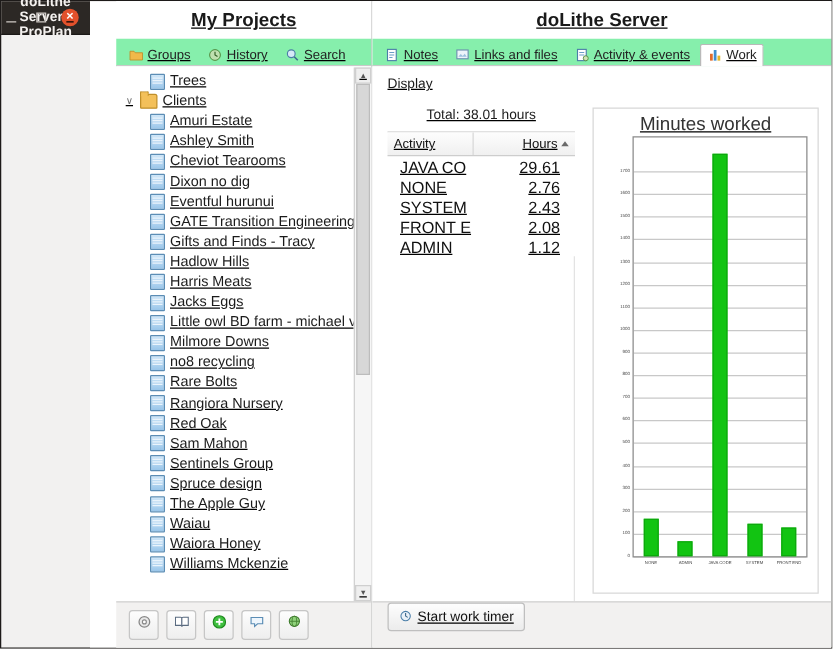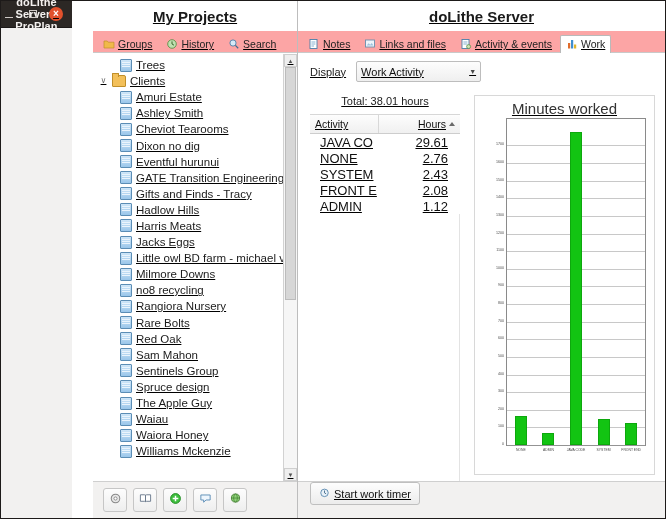--- a/index.html
+++ b/index.html
@@ -43,21 +43,21 @@
     background:#fbfbfb;border-right:1px solid #bdbdbd;min-height:0;margin-left:21px;
   }
   .right{flex:1;display:flex;flex-direction:column;min-width:0;background:#fff;}
   .pane-title{
     text-align:center;font-size:15px;font-weight:bold;color:#1a1a1a;
     padding:7px 0 6px;background:#fff;
   }
   
   .tabstrip{
     display:flex;align-items:flex-end;gap:2px;
-    padding:0 4px;background:#fca5a5;
+    padding:0 4px;background:#86efac;
     border-bottom:1px solid #c9c9c9;height:21px;
   }
   .tab{
     display:flex;align-items:center;gap:3px;
     font-size:10.5px;color:#222;padding:2px 5px 3px;
     border:1px solid transparent;border-bottom:none;
     background:transparent;cursor:default;white-space:nowrap;
     position:relative;top:1px;
   }
   .tab.active{
@@ -282,26 +282,26 @@
               <span>Milmore Downs</span>
             </div>
             <div class="node lvl2">
               <span class="pad"></span>
               <span class="doc-ic"></span>
               <span>no8 recycling</span>
             </div>
             <div class="node lvl2">
               <span class="pad"></span>
               <span class="doc-ic"></span>
+              <span>Rare Bolts</span>
+            </div>
+            <div class="node lvl2">
+              <span class="pad"></span>
+              <span class="doc-ic"></span>
               <span>Rangiora Nursery</span>
-            </div>
-            <div class="node lvl2">
-              <span class="pad"></span>
-              <span class="doc-ic"></span>
-              <span>Rare Bolts</span>
             </div>
             <div class="node lvl2">
               <span class="pad"></span>
               <span class="doc-ic"></span>
               <span>Red Oak</span>
             </div>
             <div class="node lvl2">
               <span class="pad"></span>
               <span class="doc-ic"></span>
               <span>Sam Mahon</span>
@@ -429,24 +429,20 @@
                 <rect x="5" y="2" width="2.2" height="8.5" fill="#3f8fd0"></rect>
                 <rect x="8" y="6.5" width="2.2" height="4" fill="#e0b52c"></rect>
               </svg>
           </span>
           <span>Work</span>
         </div>
       </div>
 
       <div class="displayrow">
         <div class="displaylabel">Display</div>
-        <div class="select">
-          <span>Work Activity</span>
-          <span class="caret">▼</span>
-        </div>
       </div>
 
       <div class="content">
 
         <div class="tablecol">
           <div class="total">Total: 38.01 hours</div>
           <div class="thead">
             <div class="th activity">Activity</div>
             <div class="th hours">
               <span>Hours</span>

